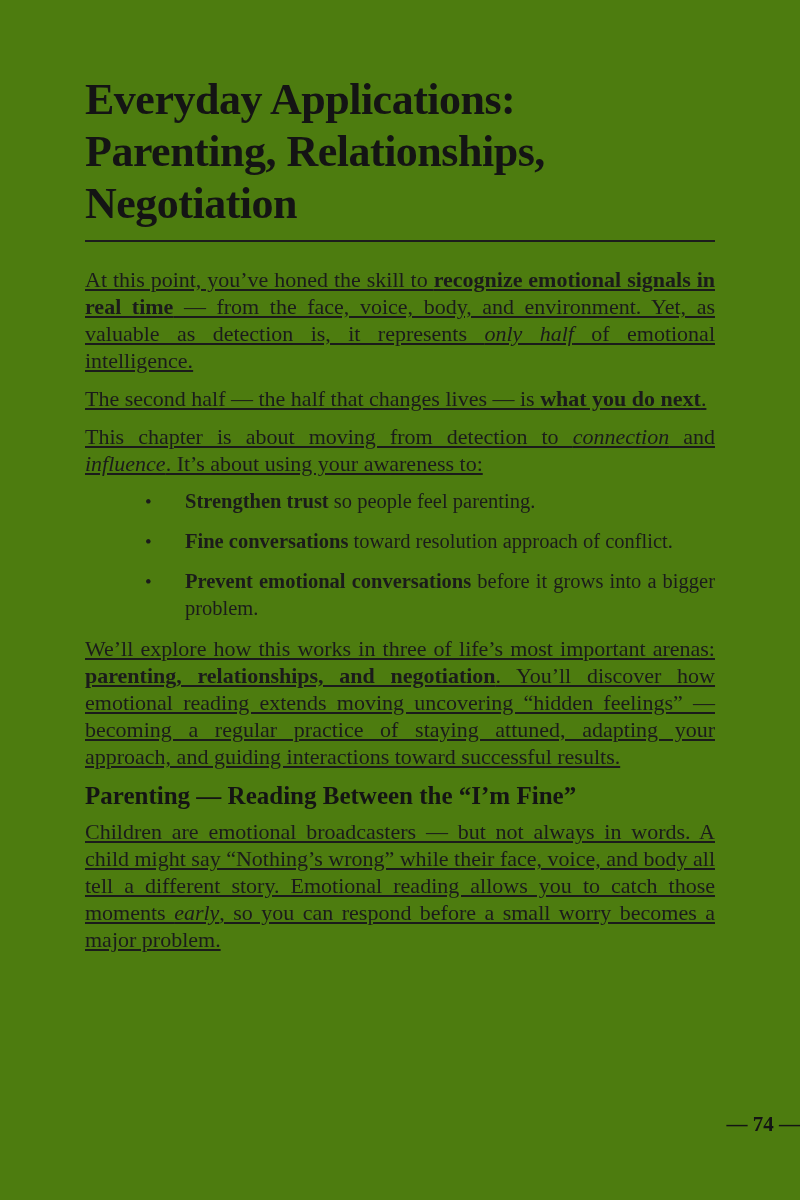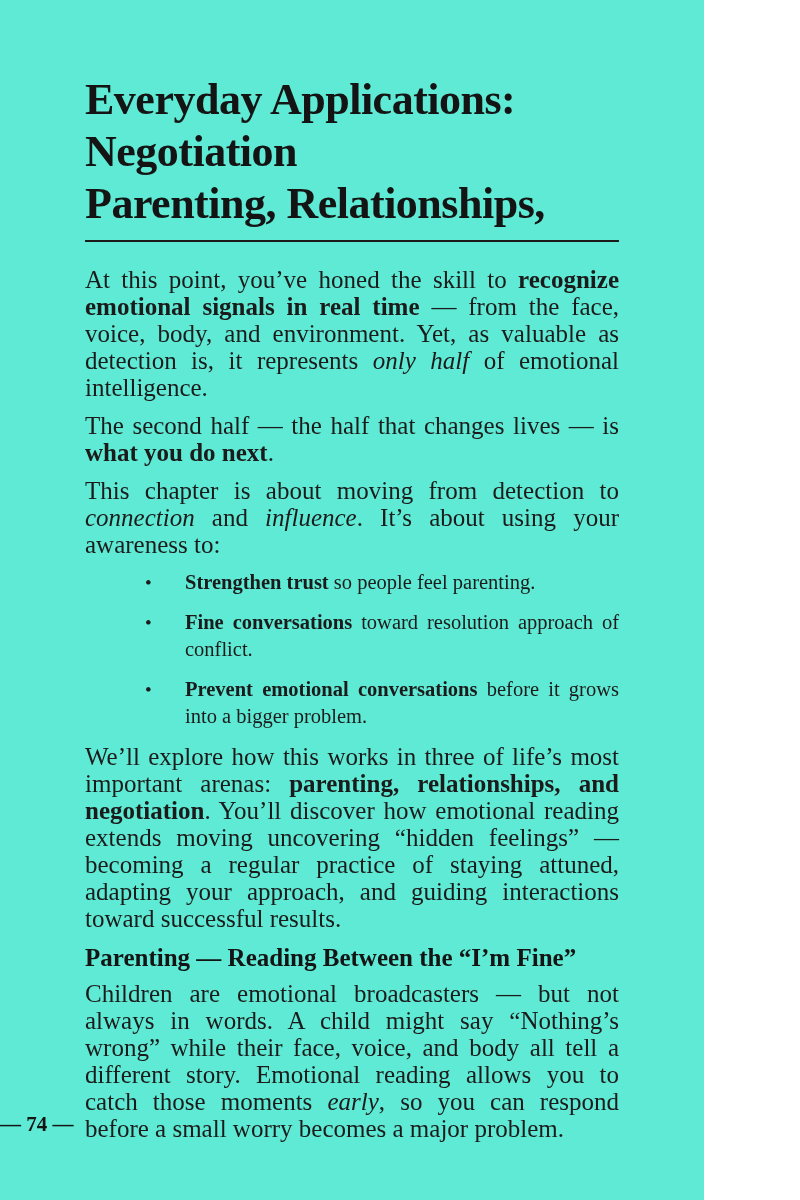--- a/index.html
+++ b/index.html
@@ -8,44 +8,45 @@
     width: 800px;
     height: 1200px;
     position: relative;
     overflow: hidden;
     font-family: "Liberation Serif", serif;
     color: #181818;
   }
   .page {
     position: absolute;
     top: 0; left: 0;
-    width: 704px;
+    width: 800px;
     height: 1200px;
-    background: #5eead4;
+    background: #4d7c0f;
     padding: 74px 85px 0 85px;
   }
   .title {
     font-size: 44px;
     font-weight: 700;
     line-height: 52px;
     letter-spacing: -0.5px;
     color: #141414;
   }
   .title-rule {
     border: none;
     border-top: 2.5px solid #1c1c1c;
     margin-top: 10px;
     margin-bottom: 24px;
   }
   .body-text p.para {
-    font-size: 25px;
+    font-size: 22px;
     line-height: 27px;
     text-align: justify;
     margin-bottom: 11px;
     color: #1b1b1b;
+    text-decoration: underline;
   }
   .body-text .seg-b { font-weight: 700; }
   .body-text .seg-i { font-style: italic; }
   ul.bullet-list {
     list-style: none;
     margin: 0 0 9px 0;
   }
   ul.bullet-list li {
     position: relative;
     padding-left: 100px;
@@ -66,35 +67,35 @@
     font-weight: 700;
     margin-top: 12px;
     margin-bottom: 8px;
     color: #141414;
   }
   .footer {
     position: absolute;
     top: 1112px;
     left: 0;
     width: 800px;
-    text-align: left;
+    text-align: right;
     font-size: 21px;
     font-weight: 700;
     color: #141414;
   }
 </style>
 </head>
 <body>
 
 <div class="page">
 
   <h1 class="title">
     <div>Everyday Applications:</div>
+    <div>Parenting, Relationships,</div>
     <div>Negotiation</div>
-    <div>Parenting, Relationships,</div>
   </h1>
 
   <hr class="title-rule">
 
   <div class="body-text">
 
     <p class="para"><span>At this point, you’ve honed the skill to </span><span class="seg-b">recognize emotional signals in real time</span><span> — from the face, voice, body, and environment. Yet, as valuable as detection is, it represents </span><span class="seg-i">only half</span><span> of emotional intelligence.</span></p>
 
     <p class="para"><span>The second half — the half that changes lives — is </span><span class="seg-b">what you do next</span><span>.</span></p>
 

